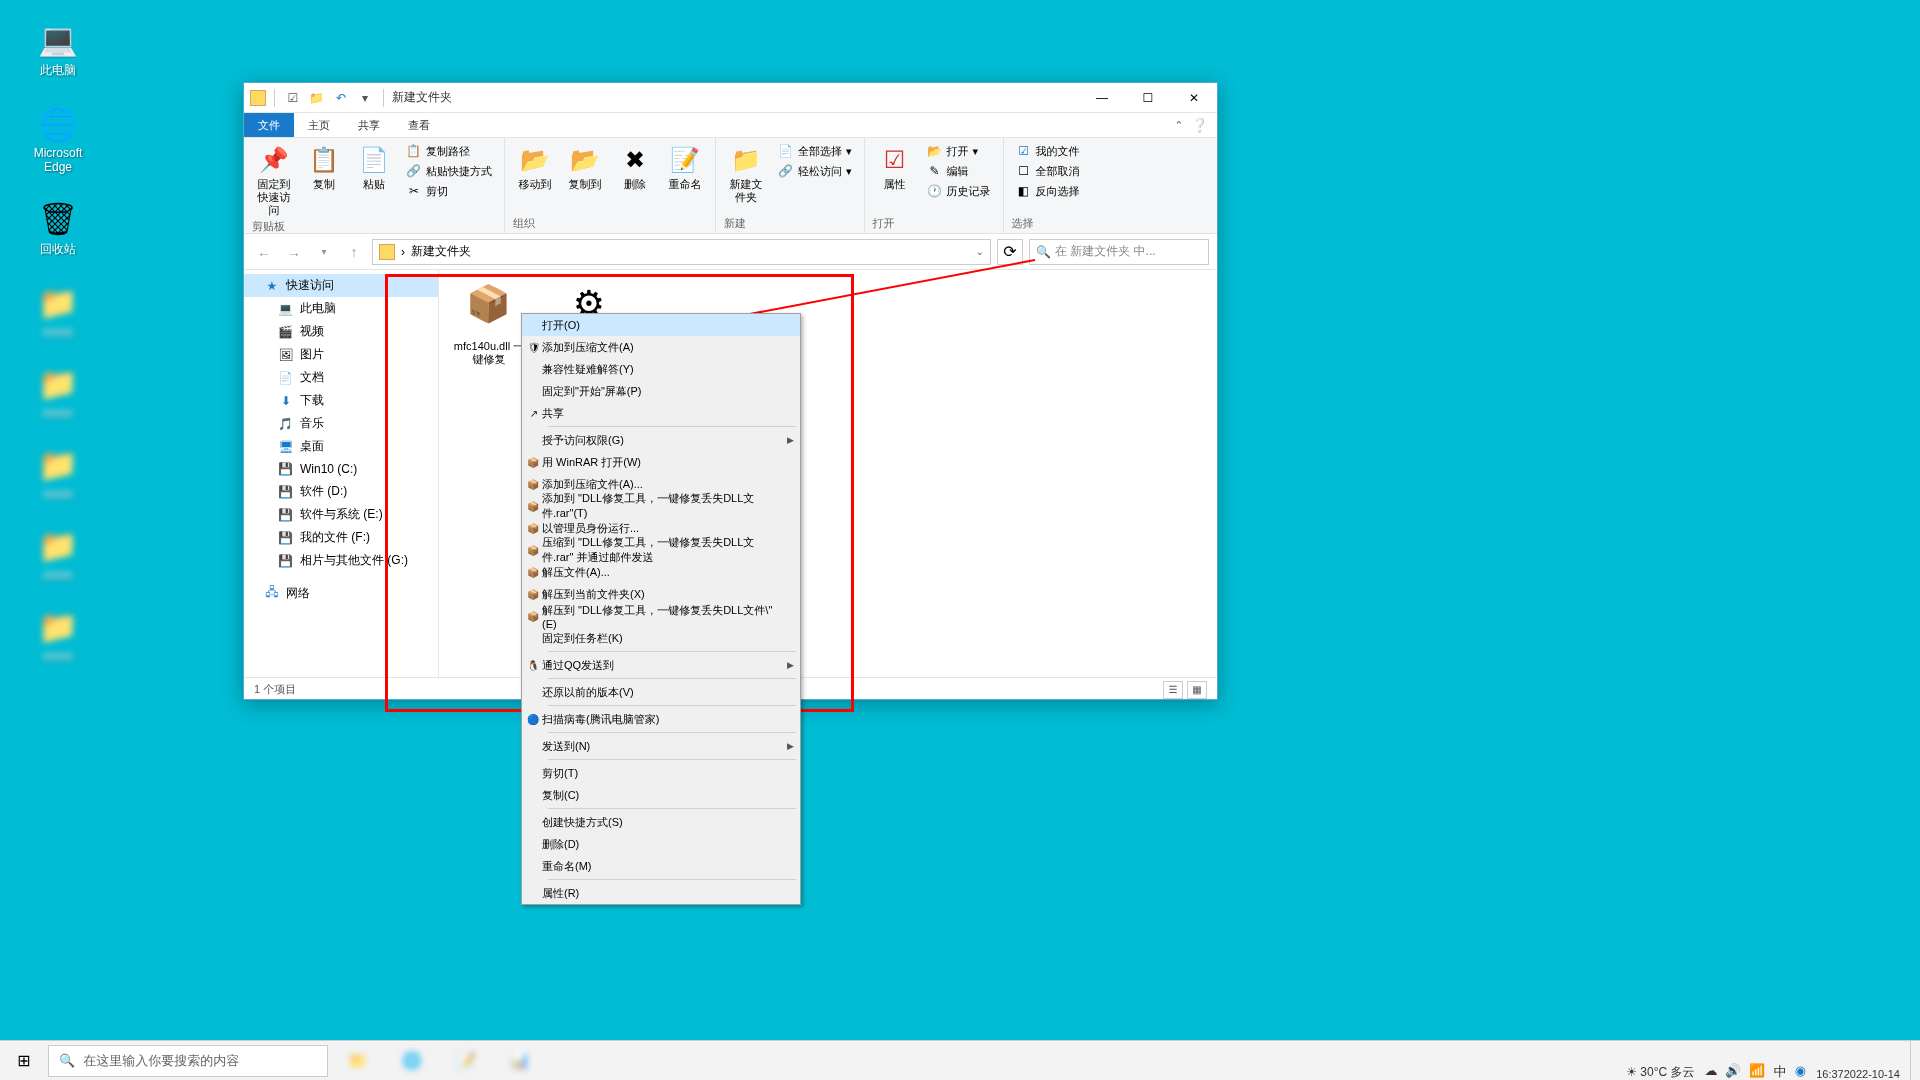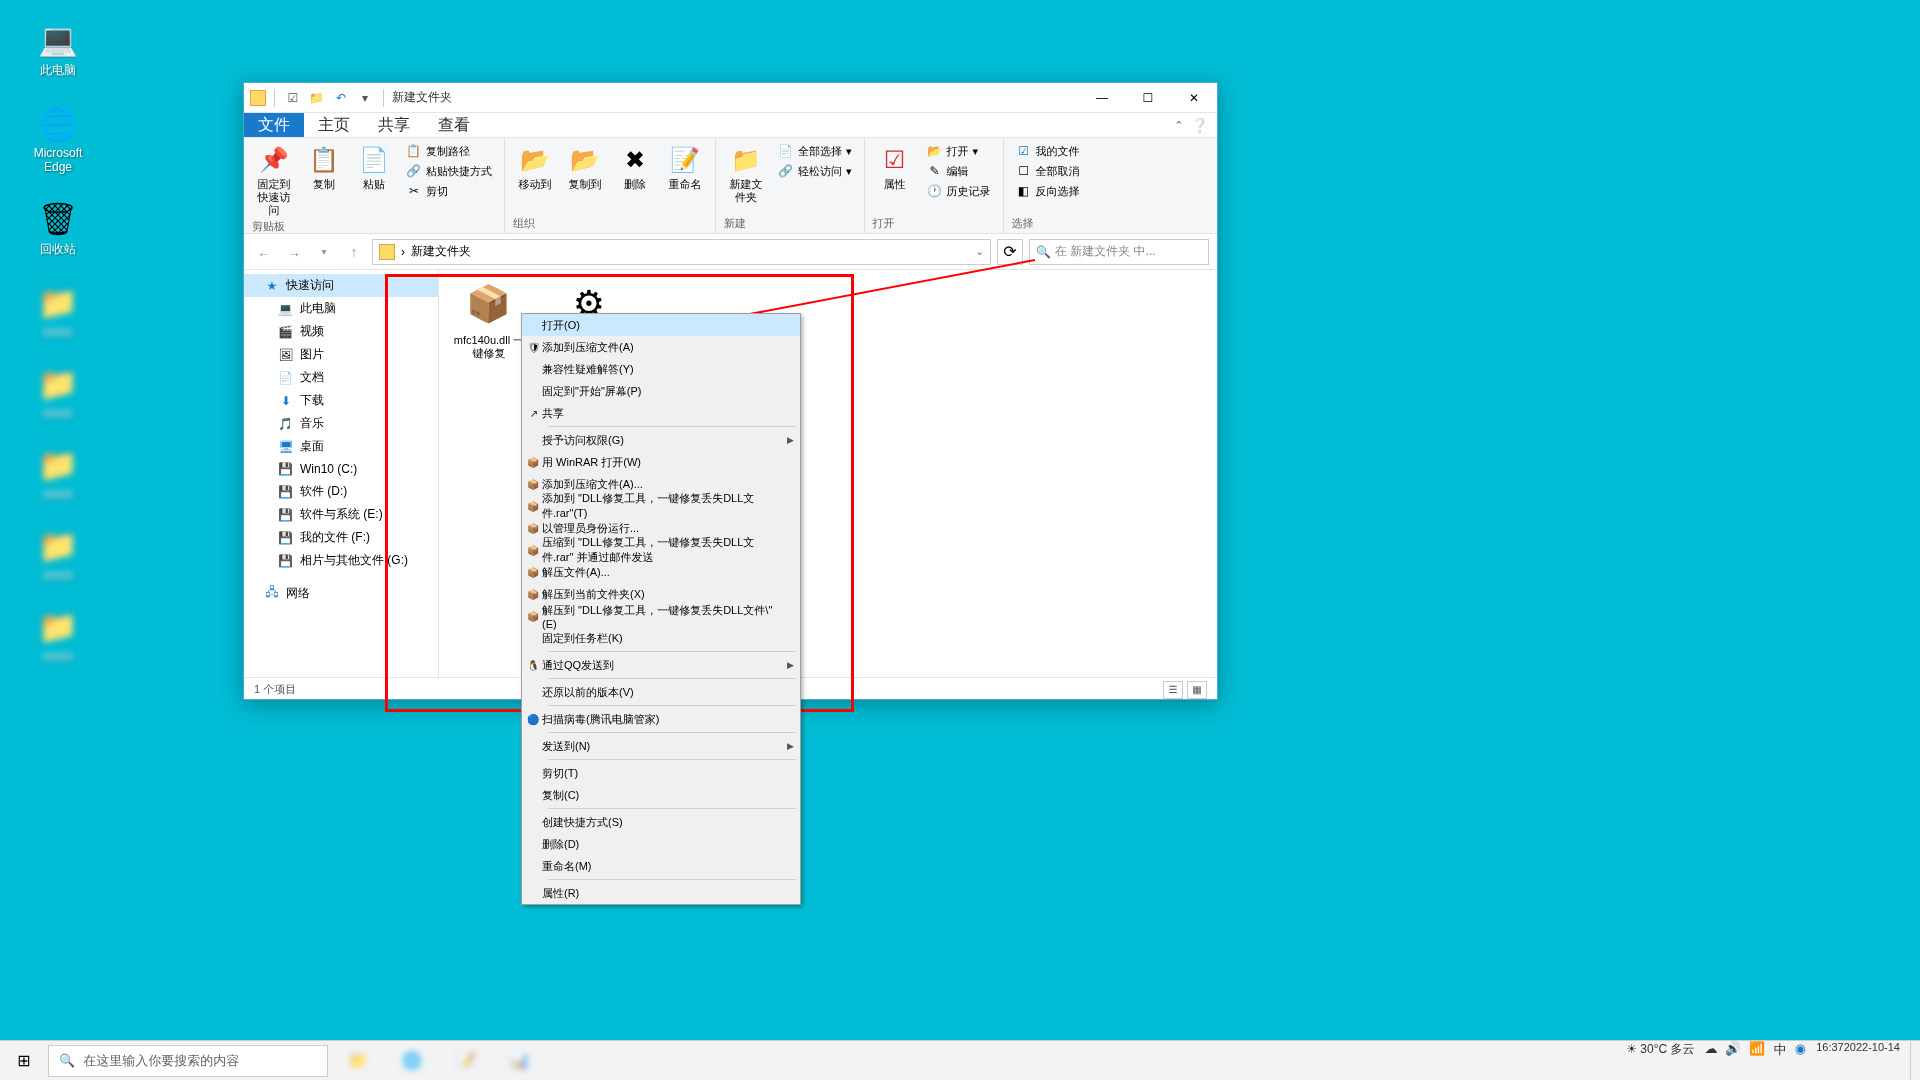--- a/index.html
+++ b/index.html
@@ -18,21 +18,21 @@
 .titlebar-left { display: flex; align-items: center; gap: 4px; padding: 0 6px; }
 .titlebar-icon { width: 16px; height: 16px; background: #ffd966; border: 1px solid #d4a84b; }
 .qat-icon { width: 20px; height: 20px; display: flex; align-items: center; justify-content: center; font-size: 12px; color: #555; }
 .titlebar-sep { width: 1px; height: 18px; background: #ccc; margin: 0 4px; }
 .titlebar-title { font-size: 12px; color: #333; }
 .win-controls { margin-left: auto; display: flex; }
 .win-btn { width: 46px; height: 30px; display: flex; align-items: center; justify-content: center; font-size: 12px; cursor: pointer; }
 
 
 .tabs { height: 25px; background: #fff; display: flex; align-items: stretch; border-bottom: 1px solid #e5e5e5; }
-.tab { padding: 0 14px; font-size: 16px; color: #333; display: flex; align-items: center; cursor: pointer; }
+.tab { padding: 0 14px; font-size: 11px; color: #333; display: flex; align-items: center; cursor: pointer; }
 .tab.active { background: #1979ca; color: #fff; }
 .tab-right { margin-left: auto; display: flex; align-items: center; padding-right: 8px; gap: 8px; }
 
 
 .ribbon { height: 96px; background: #f5f6f7; display: flex; border-bottom: 1px solid #e1e1e1; }
 .ribbon-group { border-right: 1px solid #e1e1e1; padding: 4px 8px 2px; display: flex; flex-direction: column; justify-content: space-between; }
 .ribbon-group-content { display: flex; gap: 6px; align-items: flex-start; }
 .ribbon-btn-lg { display: flex; flex-direction: column; align-items: center; width: 44px; cursor: pointer; padding: 2px; }
 .ribbon-btn-lg .ico { width: 32px; height: 32px; display: flex; align-items: center; justify-content: center; font-size: 24px; }
 .ribbon-btn-lg .lbl { font-size: 11px; text-align: center; line-height: 13px; margin-top: 2px; }
@@ -53,21 +53,21 @@
 .body-area { display: flex; height: 407px; }
 .sidebar { width: 195px; border-right: 1px solid #e5e5e5; overflow-y: auto; padding: 4px 0; }
 .side-item { display: flex; align-items: center; gap: 6px; padding: 3px 8px 3px 20px; font-size: 12px; cursor: pointer; }
 .side-item.selected { background: #cce8ff; }
 .side-item .ico { width: 16px; height: 16px; display: flex; align-items: center; justify-content: center; font-size: 12px; }
 .side-group-gap { height: 10px; }
 .content { flex: 1; position: relative; padding: 10px; }
 .file-items { display: flex; gap: 20px; }
 .file-item { display: flex; flex-direction: column; align-items: center; width: 80px; cursor: pointer; }
 .file-item .fico { width: 48px; height: 48px; display: flex; align-items: center; justify-content: center; font-size: 36px; }
-.file-item .flabel { font-size: 11px; text-align: center; line-height: 13px; margin-top: 6px; }
+.file-item .flabel { font-size: 11px; text-align: center; line-height: 13px; margin-top: 12px; }
 
 
 .highlight-box { position: absolute; border: 3px solid #ff0000; pointer-events: none; }
 .arrow-svg { position: absolute; pointer-events: none; }
 
 
 .context-menu { position: absolute; background: #f0f0f0; border: 1px solid #a0a0a0; box-shadow: 2px 2px 4px rgba(0,0,0,0.3); font-size: 11px; }
 .cm-item { display: flex; align-items: center; padding: 2px 20px 2px 4px; gap: 0; cursor: pointer; height: 22px; position: relative; }
 .cm-item:hover, .cm-item.hover { background: #cce8ff; }
 .cm-icon { width: 16px; height: 16px; display: flex; align-items: center; justify-content: center; font-size: 10px; flex-shrink: 0; }
@@ -78,21 +78,21 @@
 .statusbar { height: 24px; border-top: 1px solid #e5e5e5; display: flex; align-items: center; padding: 0 10px; font-size: 11px; color: #555; justify-content: center; }
 .statusbar .view-icons { margin-left: auto; display: flex; gap: 4px; }
 .view-ico { width: 20px; height: 18px; border: 1px solid #ccc; cursor: pointer; display: flex; align-items: center; justify-content: center; font-size: 10px; }
 
 
 .taskbar { position: absolute; bottom: 0; left: 0; right: 0; height: 40px; background: #f3f3f3; border-top: 1px solid #ccc; display: flex; align-items: center; }
 .start-btn { width: 48px; height: 40px; display: flex; align-items: center; justify-content: center; cursor: pointer; font-size: 16px; }
 .search-bar { width: 280px; height: 32px; background: #fff; border: 1px solid #ccc; display: flex; align-items: center; padding: 0 10px; gap: 8px; font-size: 13px; color: #666; }
 .task-items { display: flex; gap: 2px; margin-left: 4px; }
 .task-item { width: 52px; height: 40px; display: flex; align-items: center; justify-content: center; cursor: pointer; }
-.tray { margin-left: auto; display: flex; align-items: flex-start; gap: 10px; padding-right: 4px; font-size: 12px; color: #333; }
+.tray { margin-left: auto; display: flex; align-items: flex-end; gap: 10px; padding-right: 4px; font-size: 12px; color: #333; }
 .tray-icons { display: flex; gap: 8px; font-size: 13px; }
 .tray-time { display: flex; flex-direction: row; align-items: center; font-size: 11px; line-height: 13px; }
 
 
 .c-blue { color: #1979ca; }
 .c-orange { color: #e8833a; }
 .c-green { color: #4caf50; }
 .c-red { color: #d32f2f; }
 </style>
 </head>

